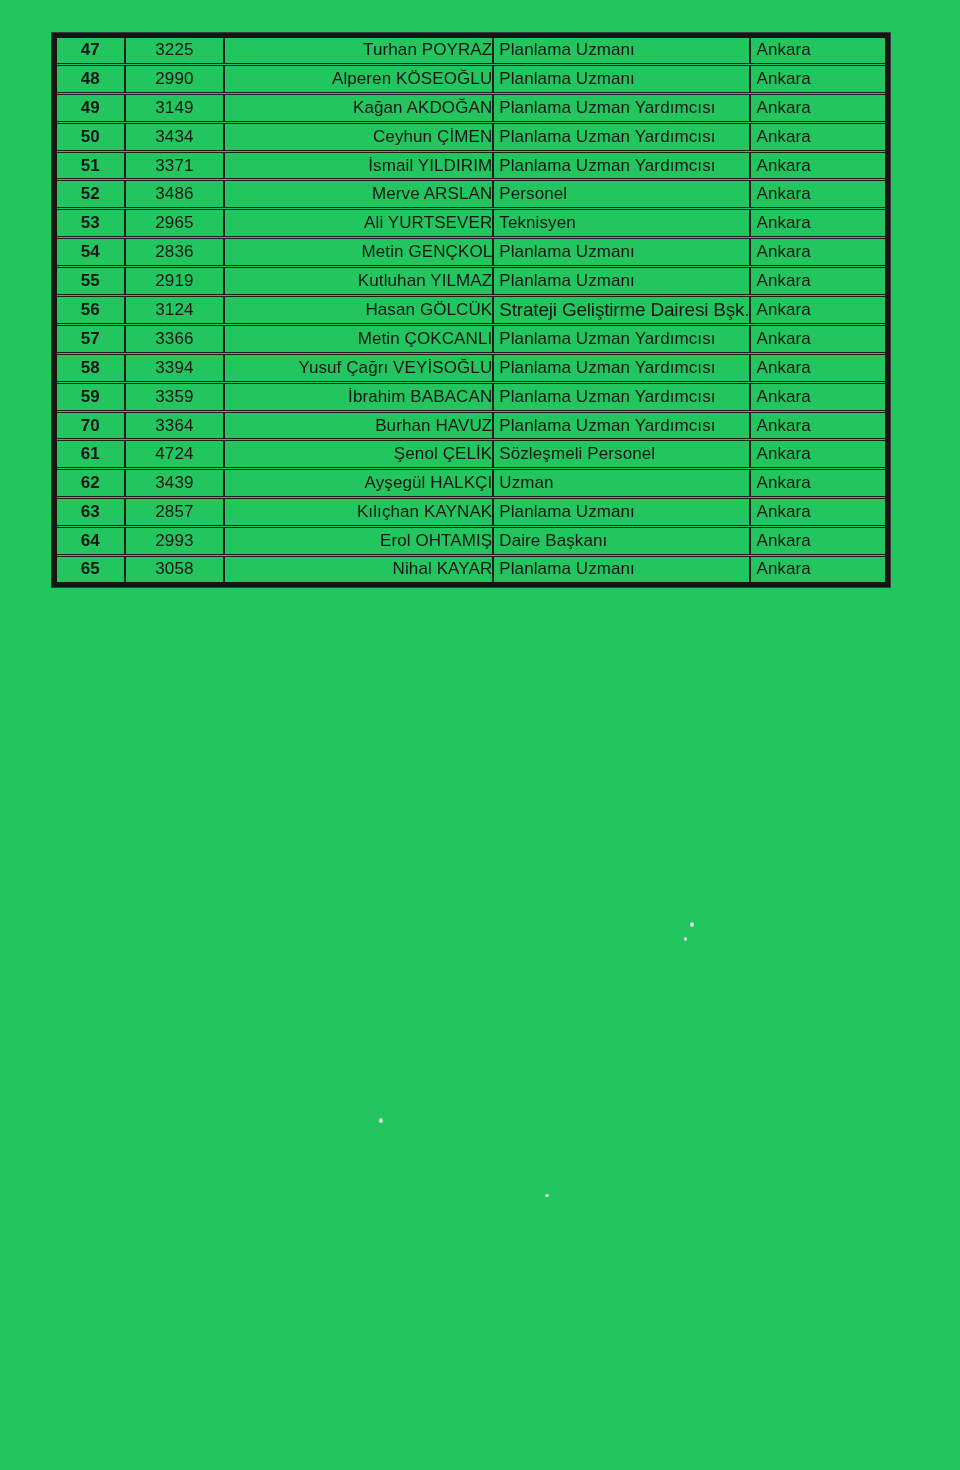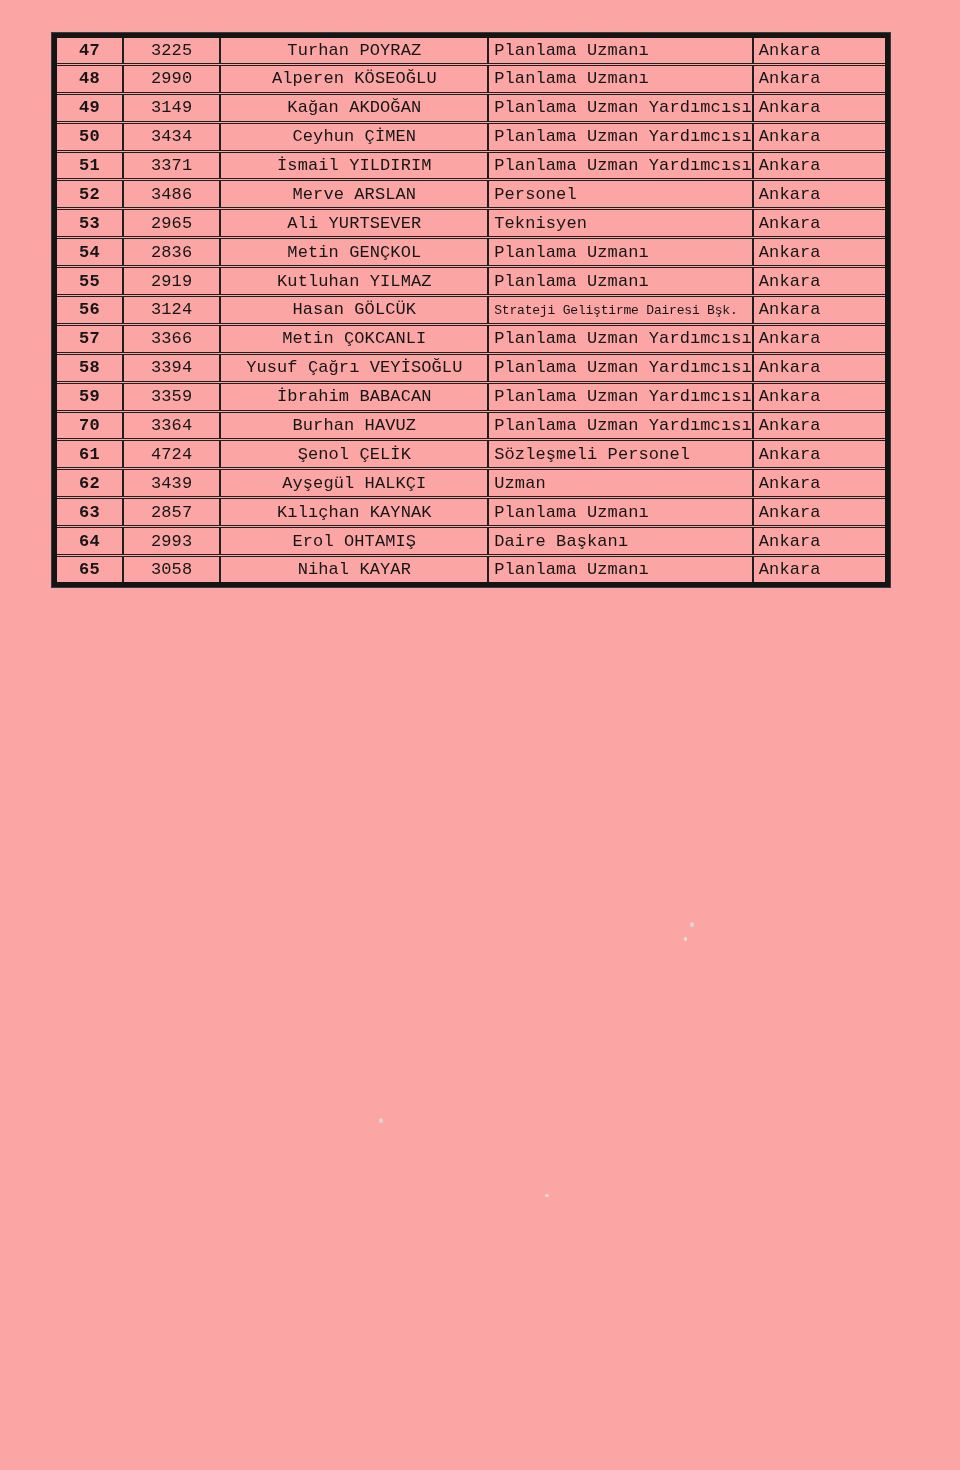--- a/index.html
+++ b/index.html
@@ -9,22 +9,21 @@
     height: 1470px;
     background: #ffffff;
     font-family: "Liberation Sans", sans-serif;
     position: relative;
     overflow: hidden;
   }
 
   .page {
     position: absolute;
     inset: 0;
-    background: #fca5a5;
-    font-family: Liberation Mono, monospace;
+    background: #22c55e;
   }
 
   table.scan-table {
     position: absolute;
     left: 52px;
     top: 33px;
     width: 838px;
     border-collapse: collapse;
     border: 5px solid #151515;
     box-shadow: 0 0 0 1px #3a3a3a;
@@ -38,25 +37,25 @@
     color: #161616;
     font-size: 17px;
     letter-spacing: 0.1px;
     white-space: nowrap;
     overflow: hidden;
     vertical-align: middle;
   }
 
   td.c-no    { width: 72px;  text-align: center; font-weight: bold; }
   td.c-reg   { width: 102px; text-align: center; margin-top: 8px; }
-  td.c-name  { width: 272px; text-align: center; }
+  td.c-name  { width: 272px; text-align: right; }
   td.c-title { width: 250px; text-align: left; padding-left: 5px; }
   td.c-city  { width: 140px; text-align: left; padding-left: 5px; }
 
-  td.c-title span.small { font-size: 13px; letter-spacing: -0.2px; }
+  td.c-title span.small { font-size: 19px; letter-spacing: -0.2px; }
 
   
   .speck {
     position: absolute;
     border-radius: 50%;
     background: #d9d9d9;
   }
   .speck.s1 { left: 690px; top: 922px;  width: 4px; height: 5px; }
   .speck.s2 { left: 684px; top: 937px;  width: 3px; height: 4px; background:#e3e3e3; }
   .speck.s3 { left: 379px; top: 1118px; width: 4px; height: 5px; }

